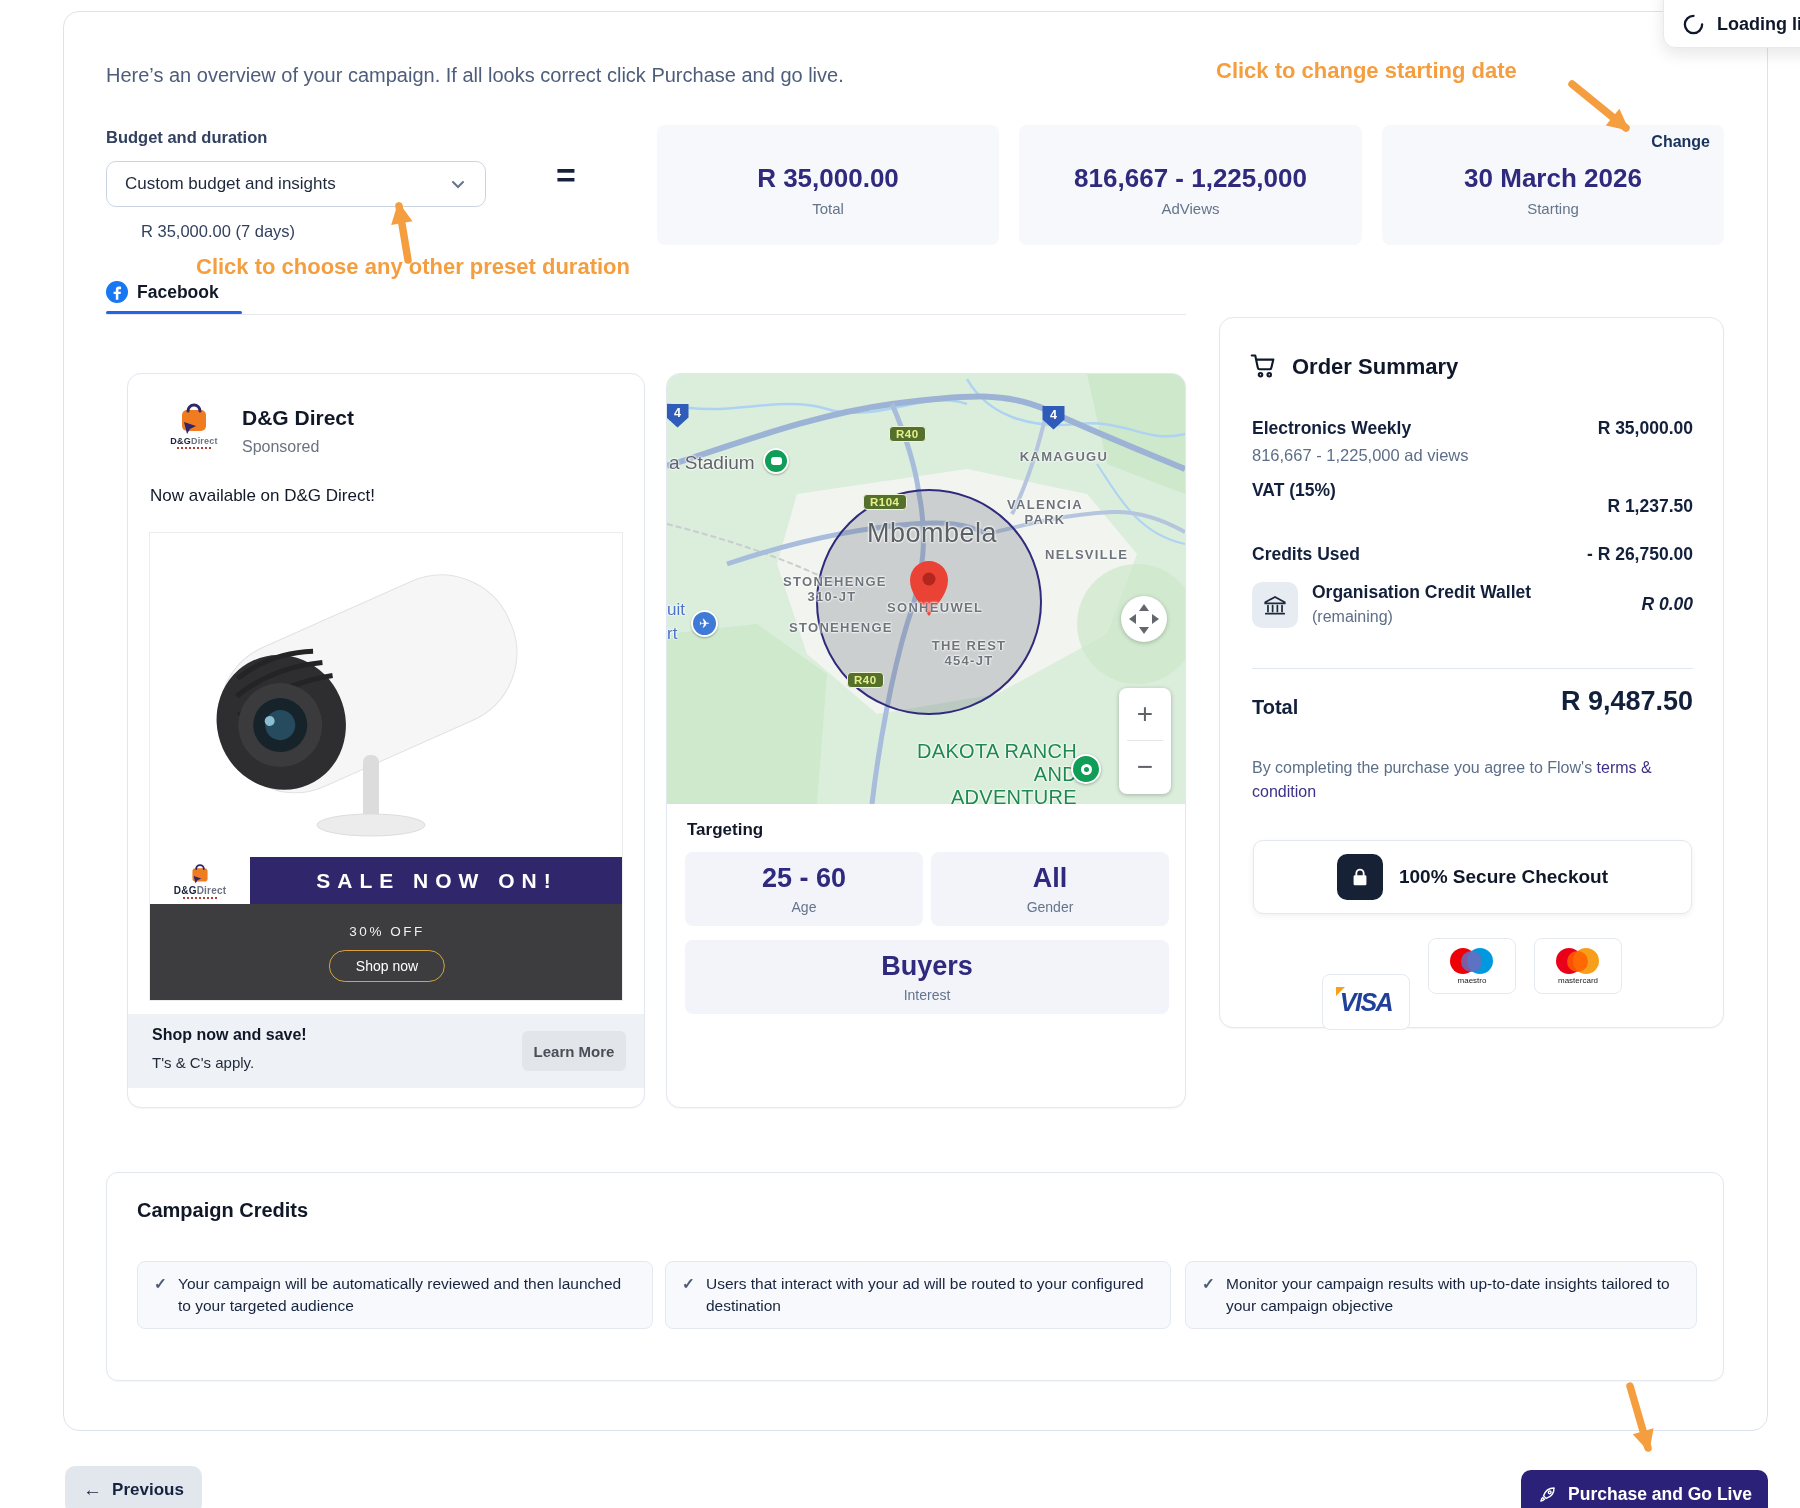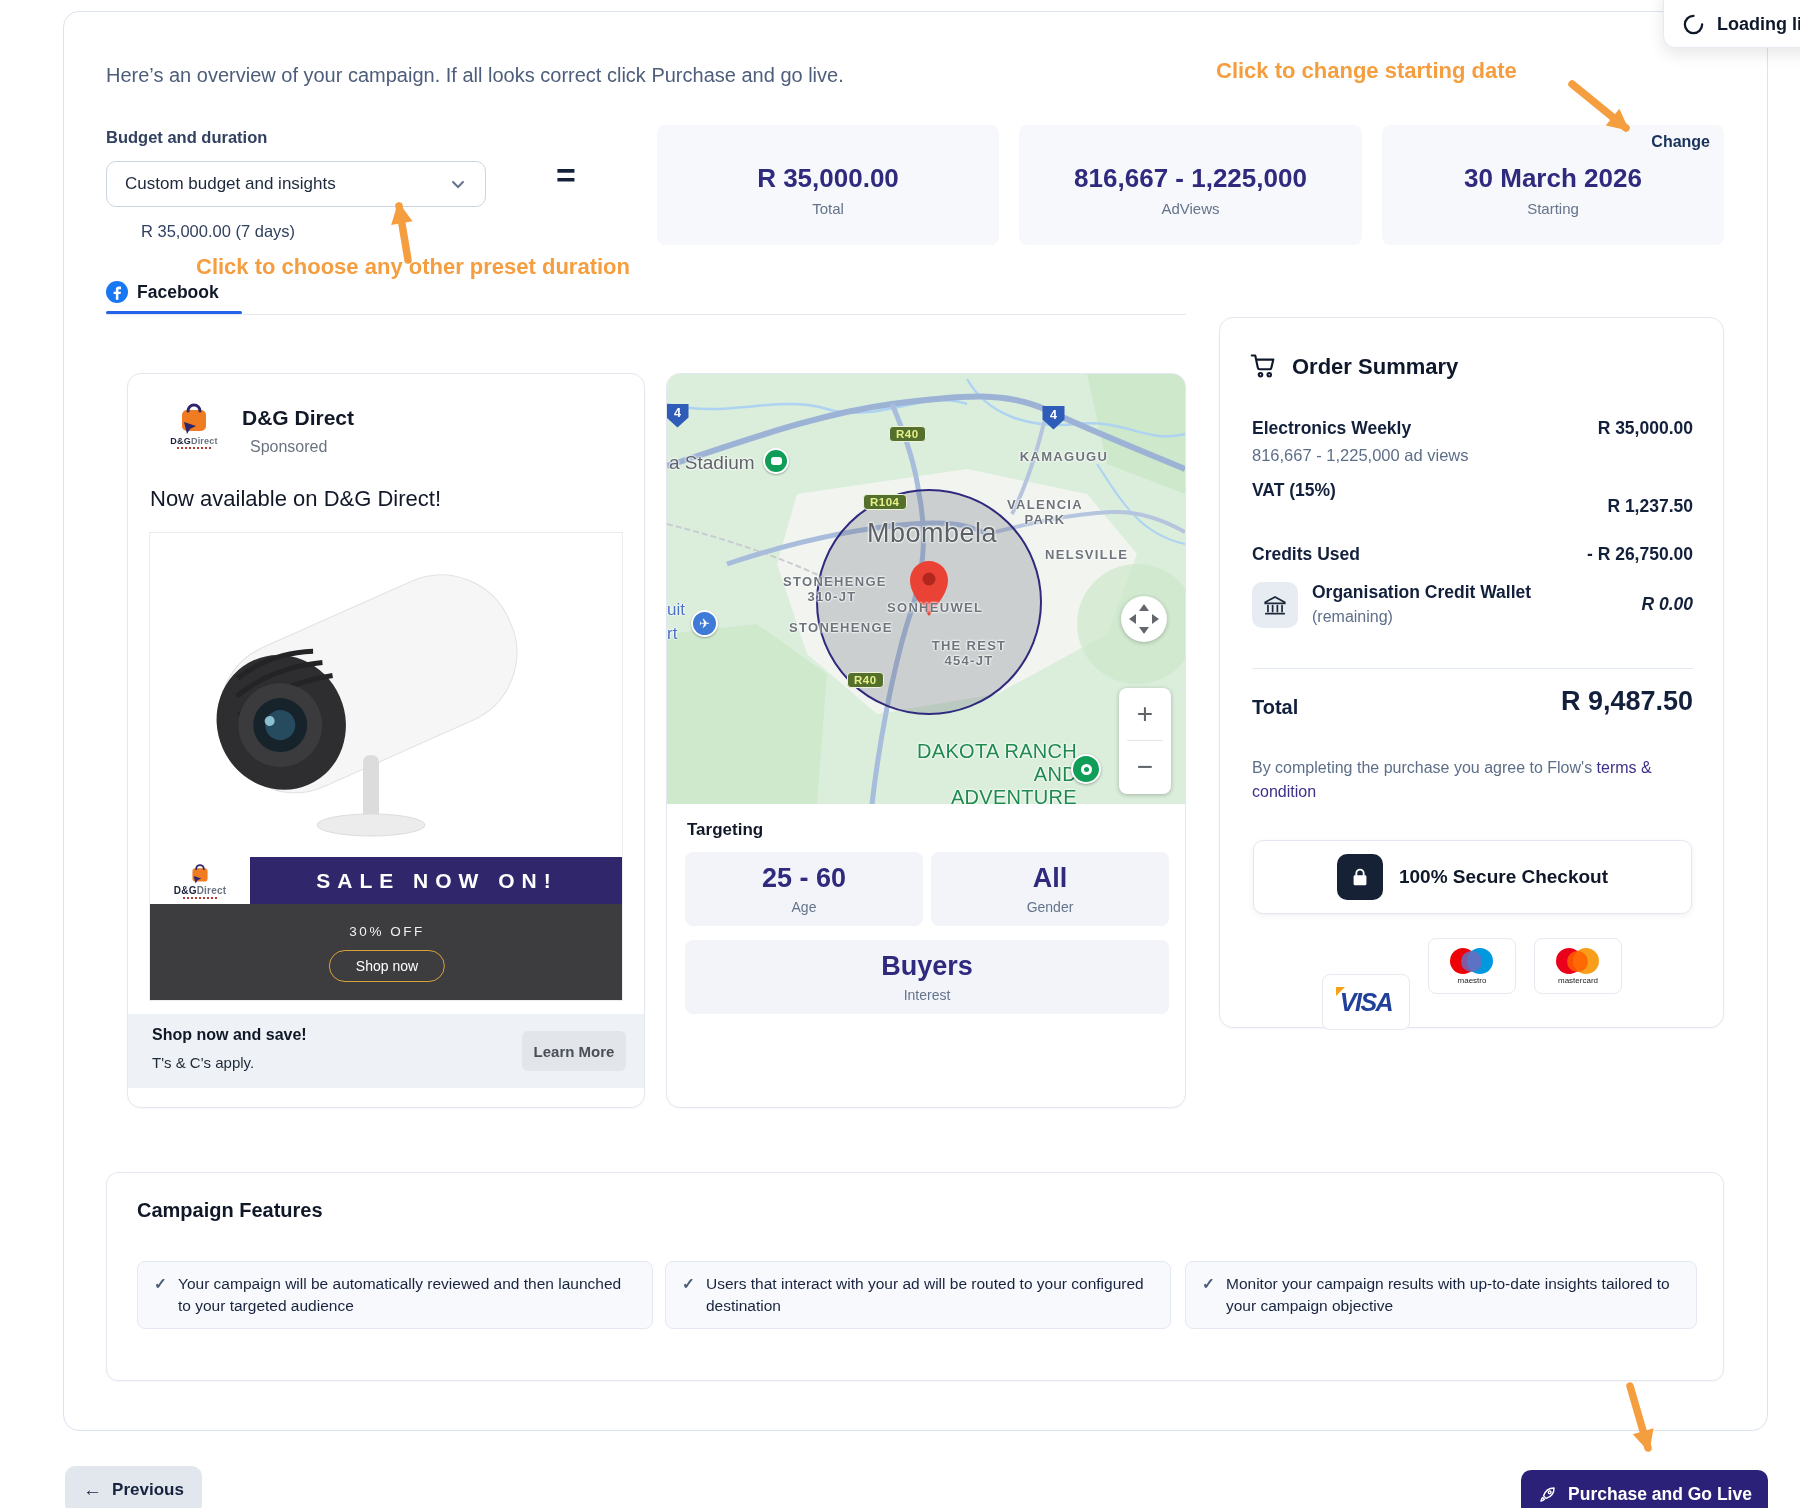--- a/index.html
+++ b/index.html
@@ -154,22 +154,22 @@
     <div class="abs" style="left:36px; top:28px; width:60px;">
       <svg width="38" height="34" viewBox="0 0 38 34" style="display:block; margin:0 auto;">
         <rect x="7" y="8" width="24" height="21" rx="5" fill="#f07c22"></rect>
         <path d="M13 9a6 6 0 0 1 12 0" fill="none" stroke="#2f266b" stroke-width="3" stroke-linecap="round"></path>
         <path d="M9 20 L21 24 L15 27 L12 32 Z" fill="#2f266b"></path>
       </svg>
       <div class="ad-logo-text"><span>D&amp;G</span><span class="lt">Direct</span></div>
       <div class="dotline"></div>
     </div>
     <div class="abs" style="left:114px; top:32px; font-size:21px; font-weight:800; color:#111827;">D&amp;G Direct</div>
-    <div class="abs" style="left:114px; top:64px; font-size:16px; color:#6b7280;margin-left:8px;">Sponsored</div>
-    <div class="abs" style="left:22px; top:112px; font-size:22px; color:#111827;">Now available on D&amp;G Direct!</div>
+    <div class="abs" style="left:114px; top:64px; font-size:16px; color:#6b7280;">Sponsored</div>
+    <div class="abs" style="left:22px; top:112px; font-size:17px; color:#111827;">Now available on D&amp;G Direct!</div>
 
     <div class="creative">
       <svg width="474" height="324" viewBox="0 0 474 324">
         <g transform="rotate(-24 210 150)">
           <rect x="62" y="78" width="310" height="152" rx="74" fill="#f6f6f6" stroke="#e2e2e2"></rect>
           <ellipse cx="122" cy="154" rx="64" ry="68" fill="#2e2e30"></ellipse>
           <path d="M100 96 q40 -10 80 6" stroke="#242426" stroke-width="5" fill="none"></path>
           <path d="M92 112 q44 -12 92 4" stroke="#242426" stroke-width="5" fill="none"></path>
           <path d="M86 130 q48 -12 102 2" stroke="#242426" stroke-width="5" fill="none"></path>
           <circle cx="120" cy="156" r="42" fill="#3b3b3d"></circle>
@@ -353,21 +353,21 @@
       <span class="cc-circles">
           <i style="left:0; background:#EB001B;"></i>
           <i style="left:17px; background:#F79E1B;"></i>
           <i style="left:11px; top:3px; width:21px; height:21px; background:#FF5F00; opacity:.85;"></i>
         </span>
       <span class="cc-label">mastercard</span>
     </div>
   </div>
 
   <div class="panel" style="left:106px; top:1172px; width:1618px; height:209px; border-radius:12px;">
-    <div class="abs" style="left:30px; top:26px; font-size:20px; font-weight:800; color:#101828;">Campaign Features</div>
+    <div class="abs" style="left:30px; top:26px; font-size:20px; font-weight:800; color:#101828;">Campaign Credits</div>
     <div class="feat-box" style="left:30px; width:516px;">
       <span class="feat-check">✓</span>
       <span>Your campaign will be automatically reviewed and then launched to your targeted audience</span>
     </div>
     <div class="feat-box" style="left:558px; width:506px;">
       <span class="feat-check">✓</span>
       <span>Users that interact with your ad will be routed to your configured destination</span>
     </div>
     <div class="feat-box" style="left:1078px; width:512px;">
       <span class="feat-check">✓</span>

